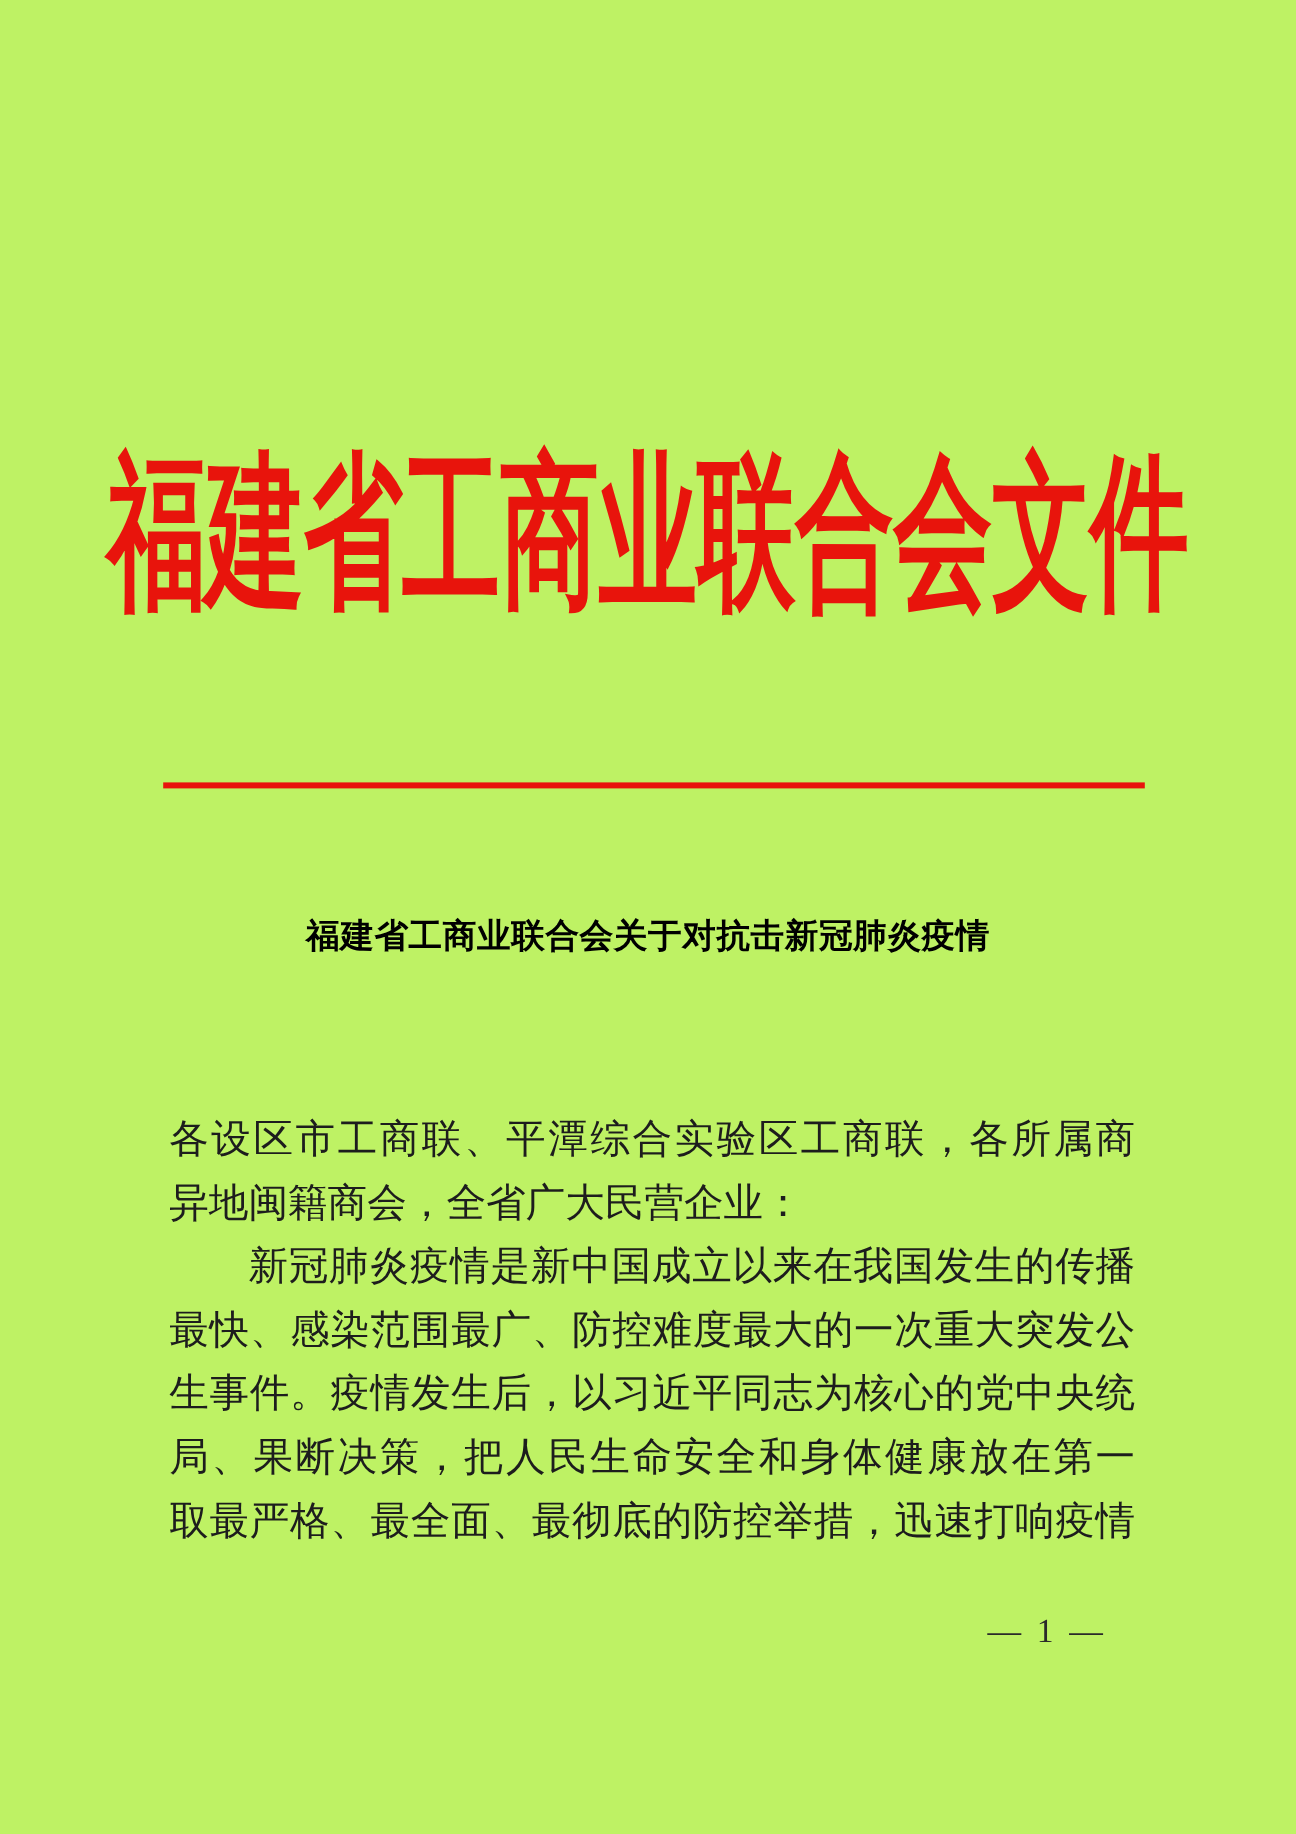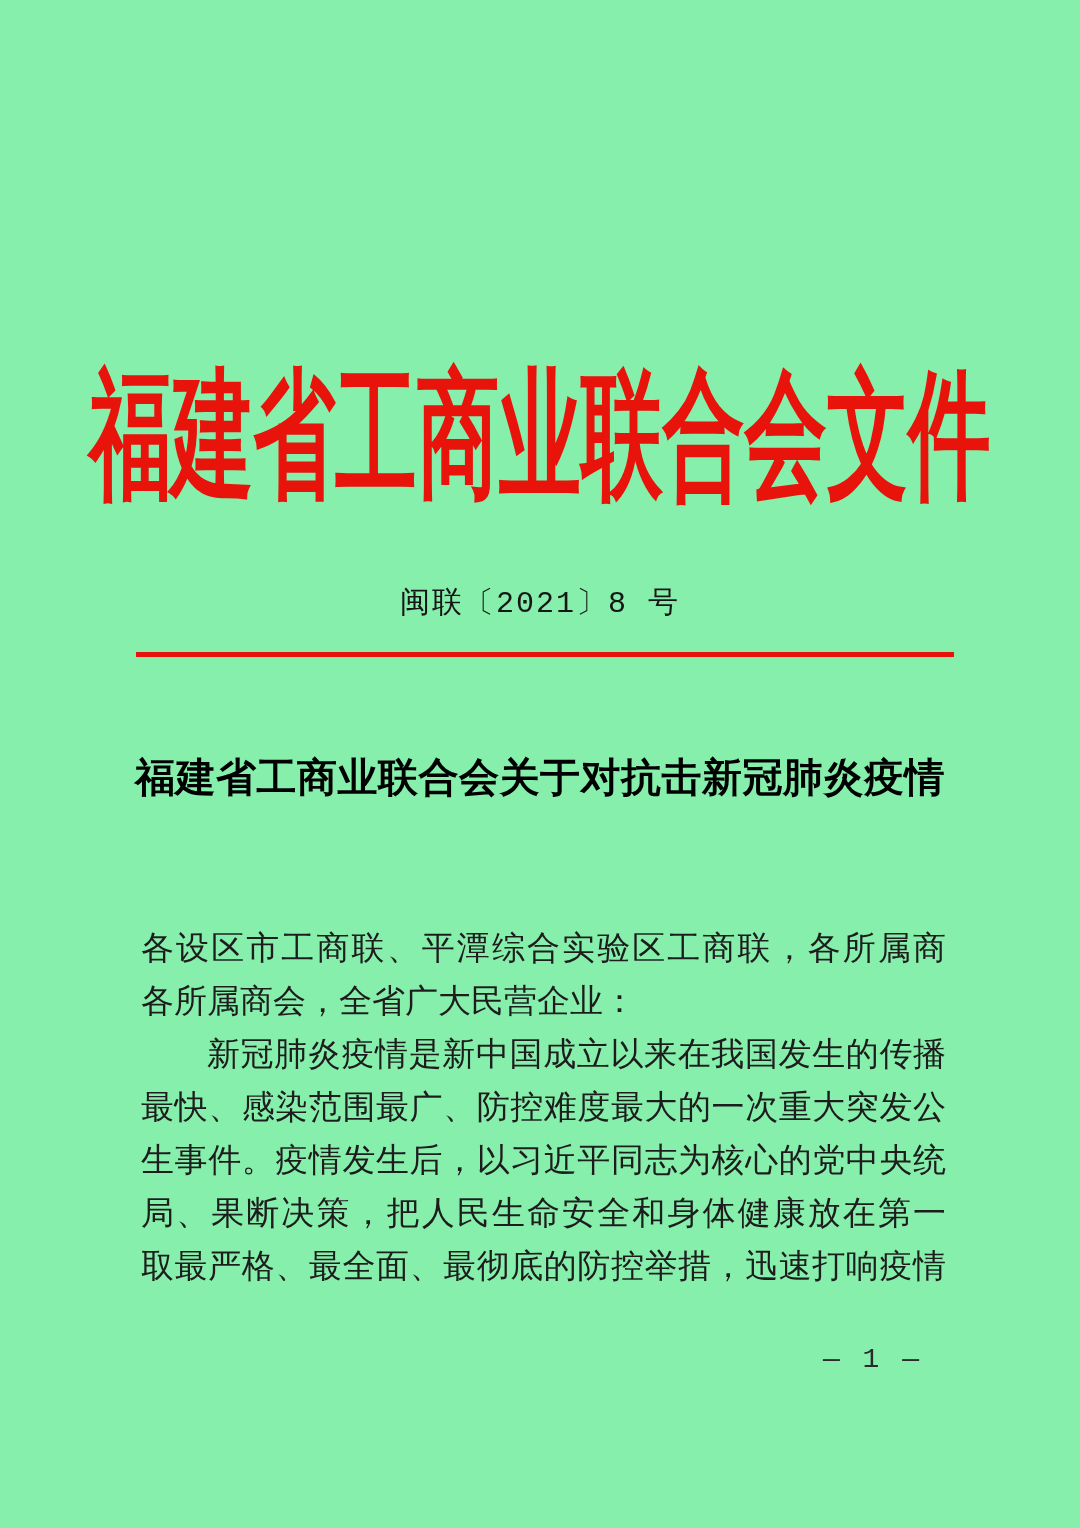--- a/index.html
+++ b/index.html
@@ -3,23 +3,23 @@
 <meta charset="utf-8">
 <style>
   :root{
     --accent-red:#e8140c;
     --body-text:#1d1d1d;
   }
   html,body{margin:0;padding:0;background:#ffffff;}
   .page{
     position:relative;
     width:1080px;height:1528px;
-    background:#86efac;
+    background:#bef264;
     overflow:hidden;
-    font-family:Liberation Mono, monospace;
+    font-family:Liberation Serif, serif;
   }
   
   .masthead{
     position:absolute;
     top:376px;left:50%;
     white-space:nowrap;
     font-size:140px;
     line-height:140px;
     font-weight:bold;
     color:var(--accent-red);
@@ -43,21 +43,21 @@
     width:818px;height:5px;
     background:var(--accent-red);
   }
   
   .doc-title{
     position:absolute;
     top:750px;left:0;width:100%;
     text-align:center;
     font-weight:bold;
     color:#000;
-    font-size:40px;
+    font-size:28px;
     line-height:62px;
     letter-spacing:0.5px;
   }
   
   .body-block{
     position:absolute;
     top:924px;left:141px;
     width:805px;
     font-size:33px;
     line-height:53px;
@@ -86,31 +86,30 @@
     white-space:nowrap;
   }
 </style>
 </head>
 <body>
 
 <div class="page">
 
   <div class="masthead">福建省工商业联合会文件</div>
 
-  <div class="doc-number">闽联〔2021〕8 号</div>
 
   <div class="red-rule"></div>
 
   <div class="doc-title">
     <div>福建省工商业联合会关于对抗击新冠肺炎疫情</div>
   </div>
 
   <div class="body-block">
     <div class="body-line just">各设区市工商联、平潭综合实验区工商联，各所属商会，各</div>
-    <div class="body-line">各所属商会，全省广大民营企业：</div>
+    <div class="body-line">异地闽籍商会，全省广大民营企业：</div>
     <div class="body-line just indent">新冠肺炎疫情是新中国成立以来在我国发生的传播速度</div>
     <div class="body-line just">最快、感染范围最广、防控难度最大的一次重大突发公共卫</div>
     <div class="body-line just">生事件。疫情发生后，以习近平同志为核心的党中央统揽全</div>
     <div class="body-line just">局、果断决策，把人民生命安全和身体健康放在第一位，采</div>
     <div class="body-line just">取最严格、最全面、最彻底的防控举措，迅速打响疫情防控</div>
   </div>
 
   <div class="page-number">— 1 —</div>
 
 </div>

